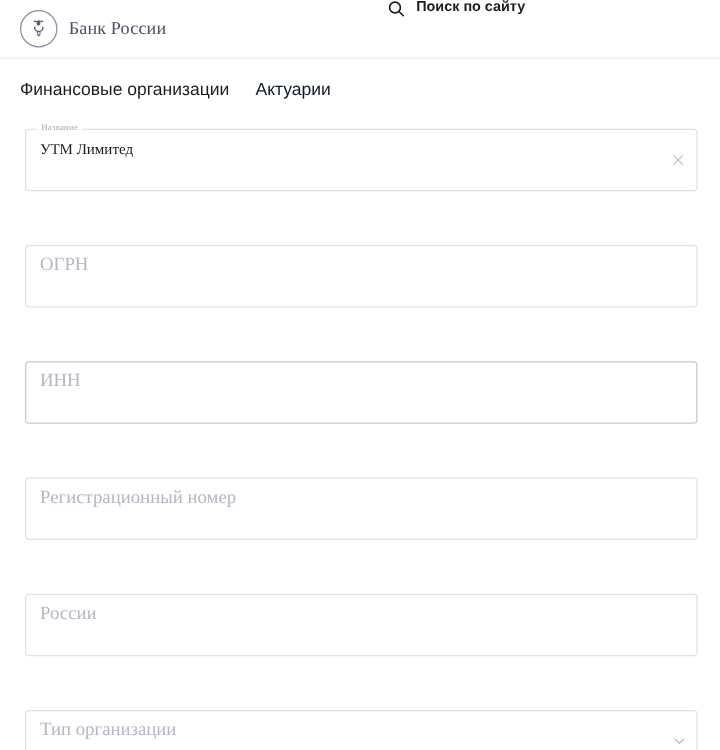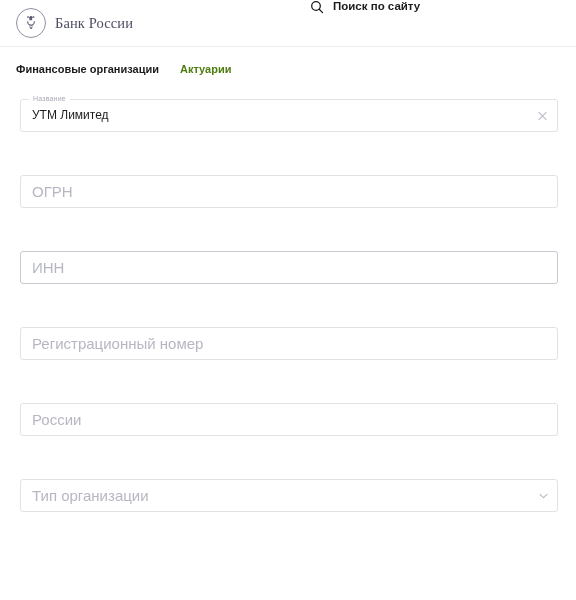--- a/index.html
+++ b/index.html
@@ -66,35 +66,36 @@
   }
 
   
   .tabs {
     display: flex;
     align-items: baseline;
     gap: 21px;
     padding: 16px 0 0 16px;
   }
   .tab {
-    font-size: 11px;
-    font-weight: bold;
+    font-size: 14px;
+    font-weight: normal;
     cursor: pointer;
     white-space: nowrap;
   }
   .tab.active { color: #1c1c1c; }
-  .tab.inactive { color: #4d7c0f; }
+  .tab.inactive { color: #0f172a; }
 
   
   .form { padding: 24px 18px 0 20px; }
 
   .field {
     position: relative;
-    height: 33px;
+    height: 50px;
     margin-bottom: 43px;
+    font-family: Liberation Serif, serif;
   }
   .field:last-child { margin-bottom: 0; }
 
   .field .box {
     position: absolute;
     inset: 0;
     border: 1px solid #e2e2e6;
     border-radius: 3px;
     background: #ffffff;
   }

